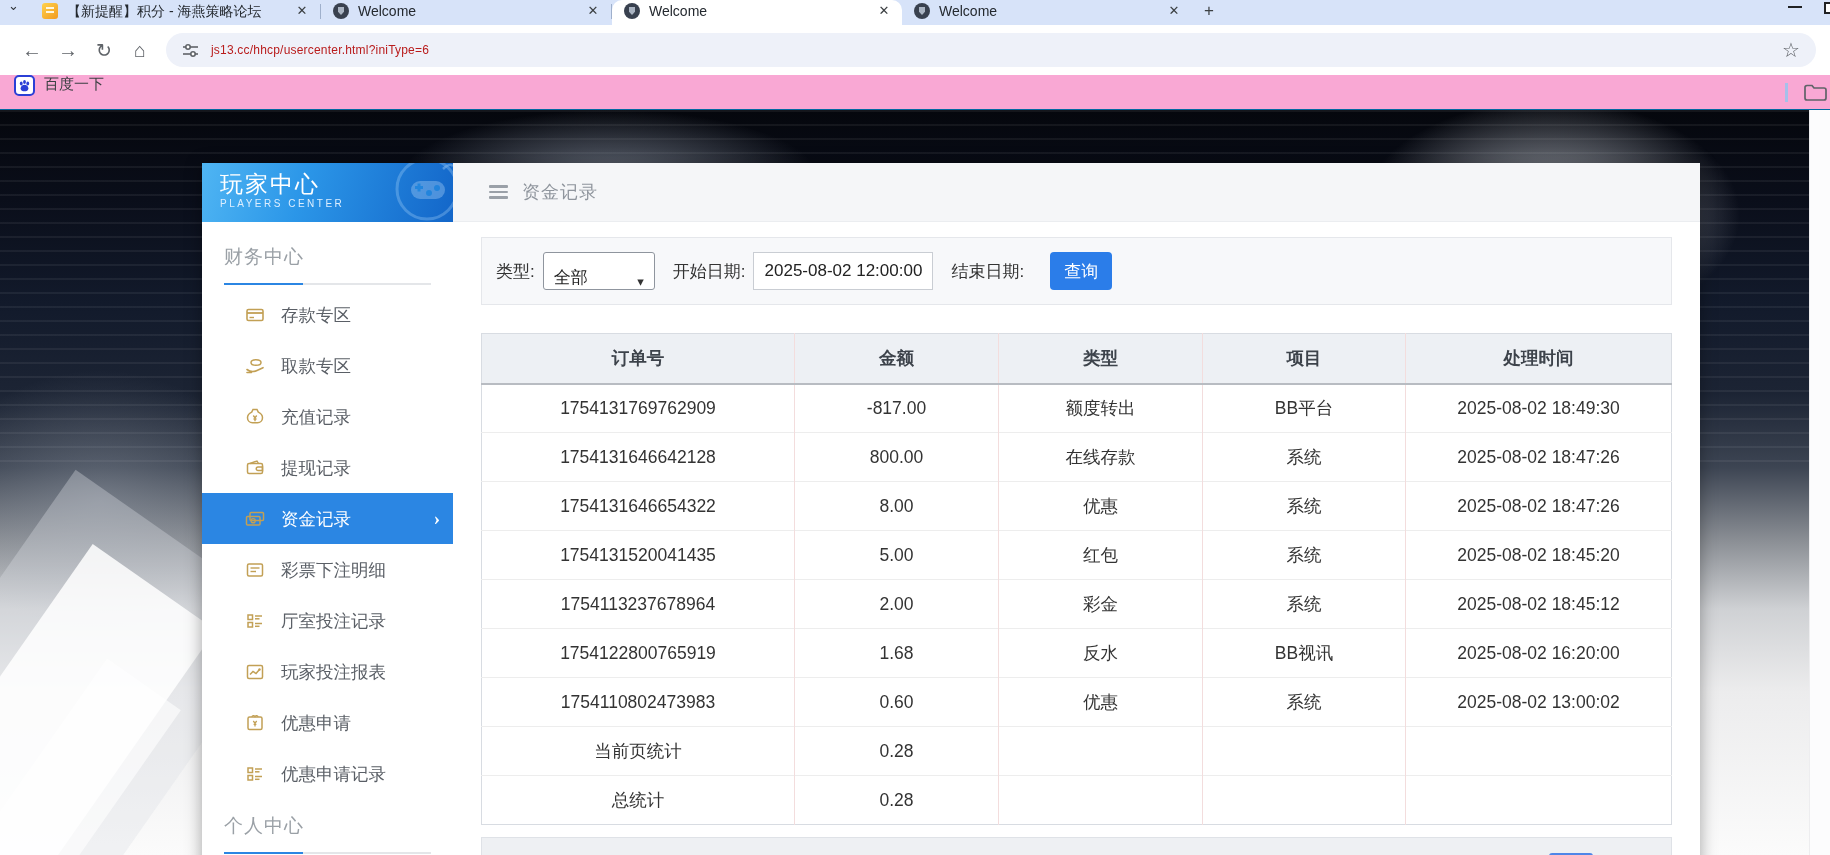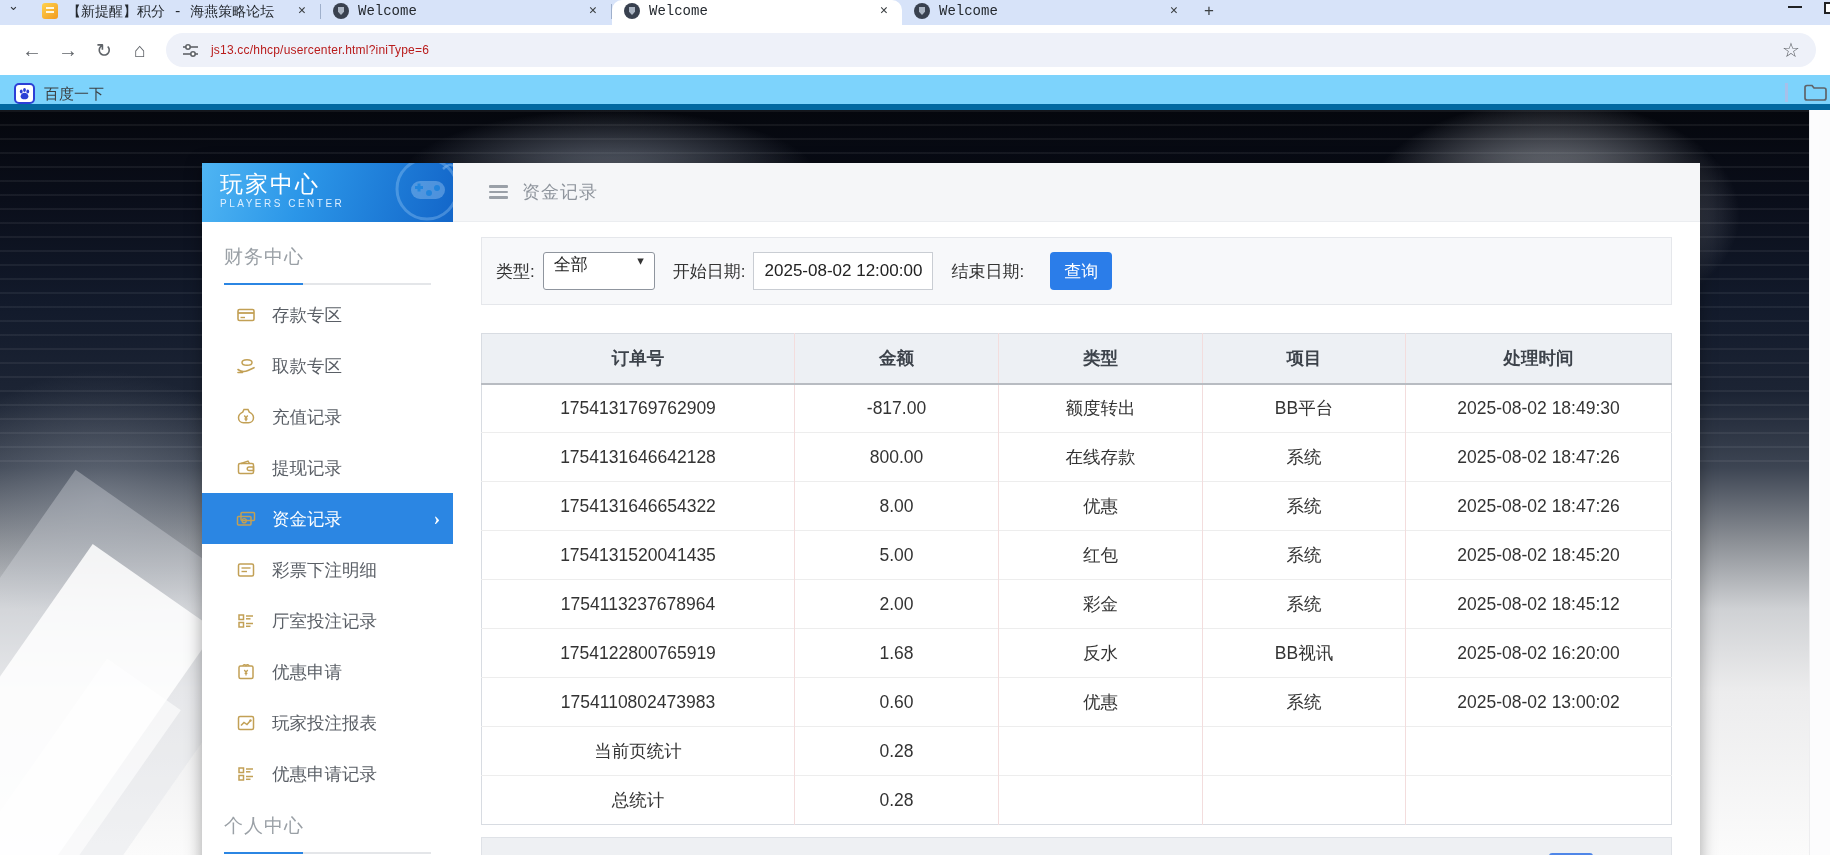--- a/index.html
+++ b/index.html
@@ -2,21 +2,21 @@
 <html><head>
 <meta charset="utf-8">
 <style>
   * { margin:0; padding:0; box-sizing:border-box; }
   body { font-family:"Liberation Sans", sans-serif; }
   .screen { position:relative; width:1830px; height:855px; overflow:hidden; background:#fff; }
 
   
   .tabbar { position:relative; height:25px; background:#d7e3f9; display:flex; align-items:flex-start; padding-left:30px; }
   .tab-strip { display:flex; align-items:flex-start; }
-  .tab { width:290px; height:25px; border-radius:10px 10px 0 0; display:flex; align-items:flex-start; padding:3px 10px 0 12px; font-size:14px; color:#24292f; cursor:default; position:relative;font-family:Liberation Mono, monospace; }
+  .tab { width:290px; height:25px; border-radius:10px 10px 0 0; display:flex; align-items:flex-start; padding:3px 10px 0 12px; font-size:14px; color:#24292f; cursor:default; position:relative; }
   .tab.active { background:#fff; }
   .tab .fav { width:16px; height:16px; flex:0 0 16px; margin-right:9px; margin-top:0; border-radius:50%; }
   .fav-doc { background:linear-gradient(140deg,#ffd24d,#f29a1f); border-radius:3px !important; position:relative; }
   .fav-doc::after { content:""; position:absolute; left:4px; top:4px; width:8px; height:2px; background:#fff7e0; box-shadow:0 4px 0 #fff7e0; }
   .fav-shield { background:#39414f; position:relative; }
   .fav-shield::after { content:""; position:absolute; left:5px; top:4px; width:6px; height:8px; background:#aab4c2; clip-path:polygon(0 0,100% 0,100% 60%,50% 100%,0 60%); }
   .tab-title { flex:1; white-space:nowrap; overflow:hidden; text-overflow:ellipsis; padding-top:0px; }
   .tab-close { width:16px; height:16px; margin-left:8px; font-size:13px; line-height:15px; text-align:center; color:#3c4043; border-radius:50%; }
   .tab-sep { width:1px; height:15px; background:#9fb0cc; margin-top:4px; }
   .tab-chevron { position:absolute; left:8px; top:-2px; color:#30343a; font-size:13px; }
@@ -26,21 +26,21 @@
   .win-max { width:12px; height:12px; border:2px solid #202124; margin-top:2px; margin-right:-6px; background:#fff; }
 
   .toolbar { height:50px; background:#fff; display:flex; align-items:center; padding:0 14px; }
   .nav-ic { font-size:20px; color:#5f6368; width:36px; text-align:center; flex:0 0 auto; }
   .nav-reload { font-size:19px; }
   .addressbar { flex:1; height:34px; margin-left:8px; background:#eef1f9; border-radius:17px; display:flex; align-items:center; padding:0 16px; }
   .tune-ic { width:17px; height:17px; margin-right:12px; flex:0 0 auto; }
   .url-text { font-size:12px; color:#b91c1c; letter-spacing:.2px; }
   .star-ic { margin-left:auto; font-size:20px; color:#5f6368; }
 
-  .bookmarks { height:35px; background:#7dd3fc; border-bottom:6px solid #0369a1; display:flex; align-items:flex-end; padding:0 10px 0 14px; position:relative; }
+  .bookmarks { height:35px; background:#f9a8d4; border-bottom:1px solid #0369a1; display:flex; align-items:flex-start; padding:0 10px 0 14px; position:relative; }
   .bm-fav { width:21px; height:21px; border:2px solid #2b3fd6; border-radius:5px; background:#fff; display:flex; align-items:center; justify-content:center; }
   .bm-label { margin-left:9px; font-size:15px; color:#3c4043; }
   .bm-divider { position:absolute; right:42px; top:8px; width:3px; height:19px; background:#a6c0ea; }
   .bm-folder { position:absolute; right:2px; top:9px; width:24px; height:18px; }
 
   
   .page { position:relative; width:100%; height:745px; overflow:hidden; }
   .bg-base { position:absolute; inset:0;
     background:linear-gradient(180deg,#05070d 0%,#0a0e1a 12%,#121a2b 26%,#1c2434 38%,#3d4553 48%,#8c9096 58%,#cfd1d4 67%,#ececed 78%,#fbfbfb 100%); }
   .bg-stripes { position:absolute; left:0; top:0; right:0; height:48%; opacity:.12;
@@ -63,36 +63,36 @@
   .banner { position:relative; height:59px; overflow:hidden; padding:8px 0 17px 18px;
     background:linear-gradient(105deg,#4fb5f3 0%,#2b96e8 40%,#1366c9 100%); }
   .banner-title { font-size:23px; color:#fff; letter-spacing:2px; line-height:26px; }
   .banner-sub { font-size:10px; color:#dceeff; letter-spacing:2.5px; margin-top:1px; }
   .banner-art { position:absolute; right:-14px; top:-16px; opacity:.55; }
   .side-section { padding:0 22px; }
   .side-sec-label { font-size:19px; color:#9aa0a6; margin-top:22px; letter-spacing:1px; }
   .side-divider { height:2px; margin-top:13px;
     background:linear-gradient(to right,#2b86e3 0,#2b86e3 38%,#e4e6e9 38%,#e4e6e9 100%); }
   .menu { margin-top:4px; }
-  .menu-item { height:51px; display:flex; align-items:center; padding-left:34px; font-size:17.5px; color:#5a5f66; position:relative;font-family:Liberation Serif, serif; }
+  .menu-item { height:51px; display:flex; align-items:center; padding-left:43px; font-size:17.5px; color:#5a5f66; position:relative;font-family:Liberation Serif, serif; }
   .menu-item .mi-icon { width:20px; height:20px; margin-right:16px; display:flex; align-items:center; justify-content:center; }
   .menu-item.active { background:#2b86e3; color:#fff; }
   .menu-item.active .mi-arrow { position:absolute; right:13px; color:#fff; font-size:19px; font-weight:bold; }
 
   
   .content { flex:1; display:flex; flex-direction:column; background:#fff; }
   .content-header { height:59px; flex:0 0 59px; background:#f5f6f8; border-bottom:1px solid #ebedf0; display:flex; align-items:center; padding-left:36px; }
   .hamburger { width:19px; display:flex; flex-direction:column; gap:3px; margin-right:14px; }
   .hamburger span { height:2.5px; background:#9aa0a8; border-radius:1px; }
   .content-title { font-size:18px; color:#8f959d; letter-spacing:1px; }
   .content-body { flex:1; padding:15px 28px 0 28px; background:#fff; }
 
   .filterbar { height:68px; background:#f7f8fa; border:1px solid #e5e7eb; display:flex; align-items:center; padding:0 14px; font-size:17px; color:#333; }
   .f-label { margin-right:8px; }
-  .f-select { width:112px; height:38px; background:#fff; border:1px solid #8f959e; border-radius:3px; display:flex; align-items:flex-start; padding:0 10px; color:#222; }
+  .f-select { width:112px; height:38px; background:#fff; border:1px solid #8f959e; border-radius:3px; display:flex; align-items:flex-end; padding:0 10px; color:#222; }
   .f-select .sel-chev { margin-left:auto; font-size:13px; color:#333; }
   .f-input { width:180px; height:38px; background:#fff; border:1px solid #c9cdd3; font-size:17px; color:#222; text-align:center; font-family:"Liberation Sans",sans-serif; }
   .gap18 { margin-left:18px;text-align:center; }
   .btn-query { margin-left:18px; width:62px; height:38px; background:#2b7de9; border:none; border-radius:4px; color:#fff; font-size:17px; font-family:"Liberation Sans",sans-serif; }
 
   table.tbl { margin-top:28px; width:100%; border-collapse:collapse; border:1px solid #d8dce2; table-layout:fixed; }
   .tbl th { height:50px; background:#edf0f4; font-size:17.5px; font-weight:bold; color:#3d434b; border-bottom:2px solid #b8bcc2; }
   .tbl td { height:49px; font-size:17.5px; color:#333; text-align:center; border-top:1px solid #ededed; overflow:hidden; white-space:nowrap; }
   .tbl th + th, .tbl td + td { border-left:1px solid #f3dddd; }
 
@@ -294,38 +294,38 @@
                   <line x1="10" y1="15.3" x2="14.5" y2="15.3" stroke="#c2a055" stroke-width="1.5"></line>
                 </svg>
               </span>
     <span class="mi-label">厅室投注记录</span>
     <span class="mi-arrow"></span>
   </div>
 
   <div class="menu-item">
     <span class="mi-icon">
                 <svg width="20" height="20" viewBox="0 0 20 20">
+                  <rect x="2.5" y="3.5" width="15" height="13" rx="1.5" fill="none" stroke="#c2a055" stroke-width="1.5"></rect>
+                  <polyline points="5,12.5 8,9.5 11,11.5 14.5,7.5" fill="none" stroke="#c2a055" stroke-width="1.5"></polyline>
+                  <circle cx="14.5" cy="7.5" r="1.2" fill="#c2a055"></circle>
+                </svg>
+              </span>
+    <span class="mi-label">玩家投注报表</span>
+    <span class="mi-arrow"></span>
+  </div>
+
+  <div class="menu-item">
+    <span class="mi-icon">
+                <svg width="20" height="20" viewBox="0 0 20 20">
                   <rect x="3" y="4" width="14" height="12.5" rx="1.5" fill="none" stroke="#c2a055" stroke-width="1.5"></rect>
                   <path d="M7 4c0-1.5 2-2 3-.5C11 2 13 2.5 13 4" fill="none" stroke="#c2a055" stroke-width="1.3"></path>
                   <path d="M8.3 8l1.7 2.2L11.7 8M10 10.2v3.2M8.6 11.3h2.8" fill="none" stroke="#c2a055" stroke-width="1.3"></path>
                 </svg>
               </span>
     <span class="mi-label">优惠申请</span>
-    <span class="mi-arrow"></span>
-  </div>
-
-  <div class="menu-item">
-    <span class="mi-icon">
-                <svg width="20" height="20" viewBox="0 0 20 20">
-                  <rect x="2.5" y="3.5" width="15" height="13" rx="1.5" fill="none" stroke="#c2a055" stroke-width="1.5"></rect>
-                  <polyline points="5,12.5 8,9.5 11,11.5 14.5,7.5" fill="none" stroke="#c2a055" stroke-width="1.5"></polyline>
-                  <circle cx="14.5" cy="7.5" r="1.2" fill="#c2a055"></circle>
-                </svg>
-              </span>
-    <span class="mi-label">玩家投注报表</span>
     <span class="mi-arrow"></span>
   </div>
 
   <div class="menu-item">
     <span class="mi-icon">
                 <svg width="20" height="20" viewBox="0 0 20 20">
                   <rect x="3" y="4" width="4.5" height="4.5" fill="none" stroke="#c2a055" stroke-width="1.5"></rect>
                   <line x1="10" y1="5" x2="17" y2="5" stroke="#c2a055" stroke-width="1.5"></line>
                   <line x1="10" y1="7.8" x2="14.5" y2="7.8" stroke="#c2a055" stroke-width="1.5"></line>
                   <rect x="3" y="11.5" width="4.5" height="4.5" fill="none" stroke="#c2a055" stroke-width="1.5"></rect>

